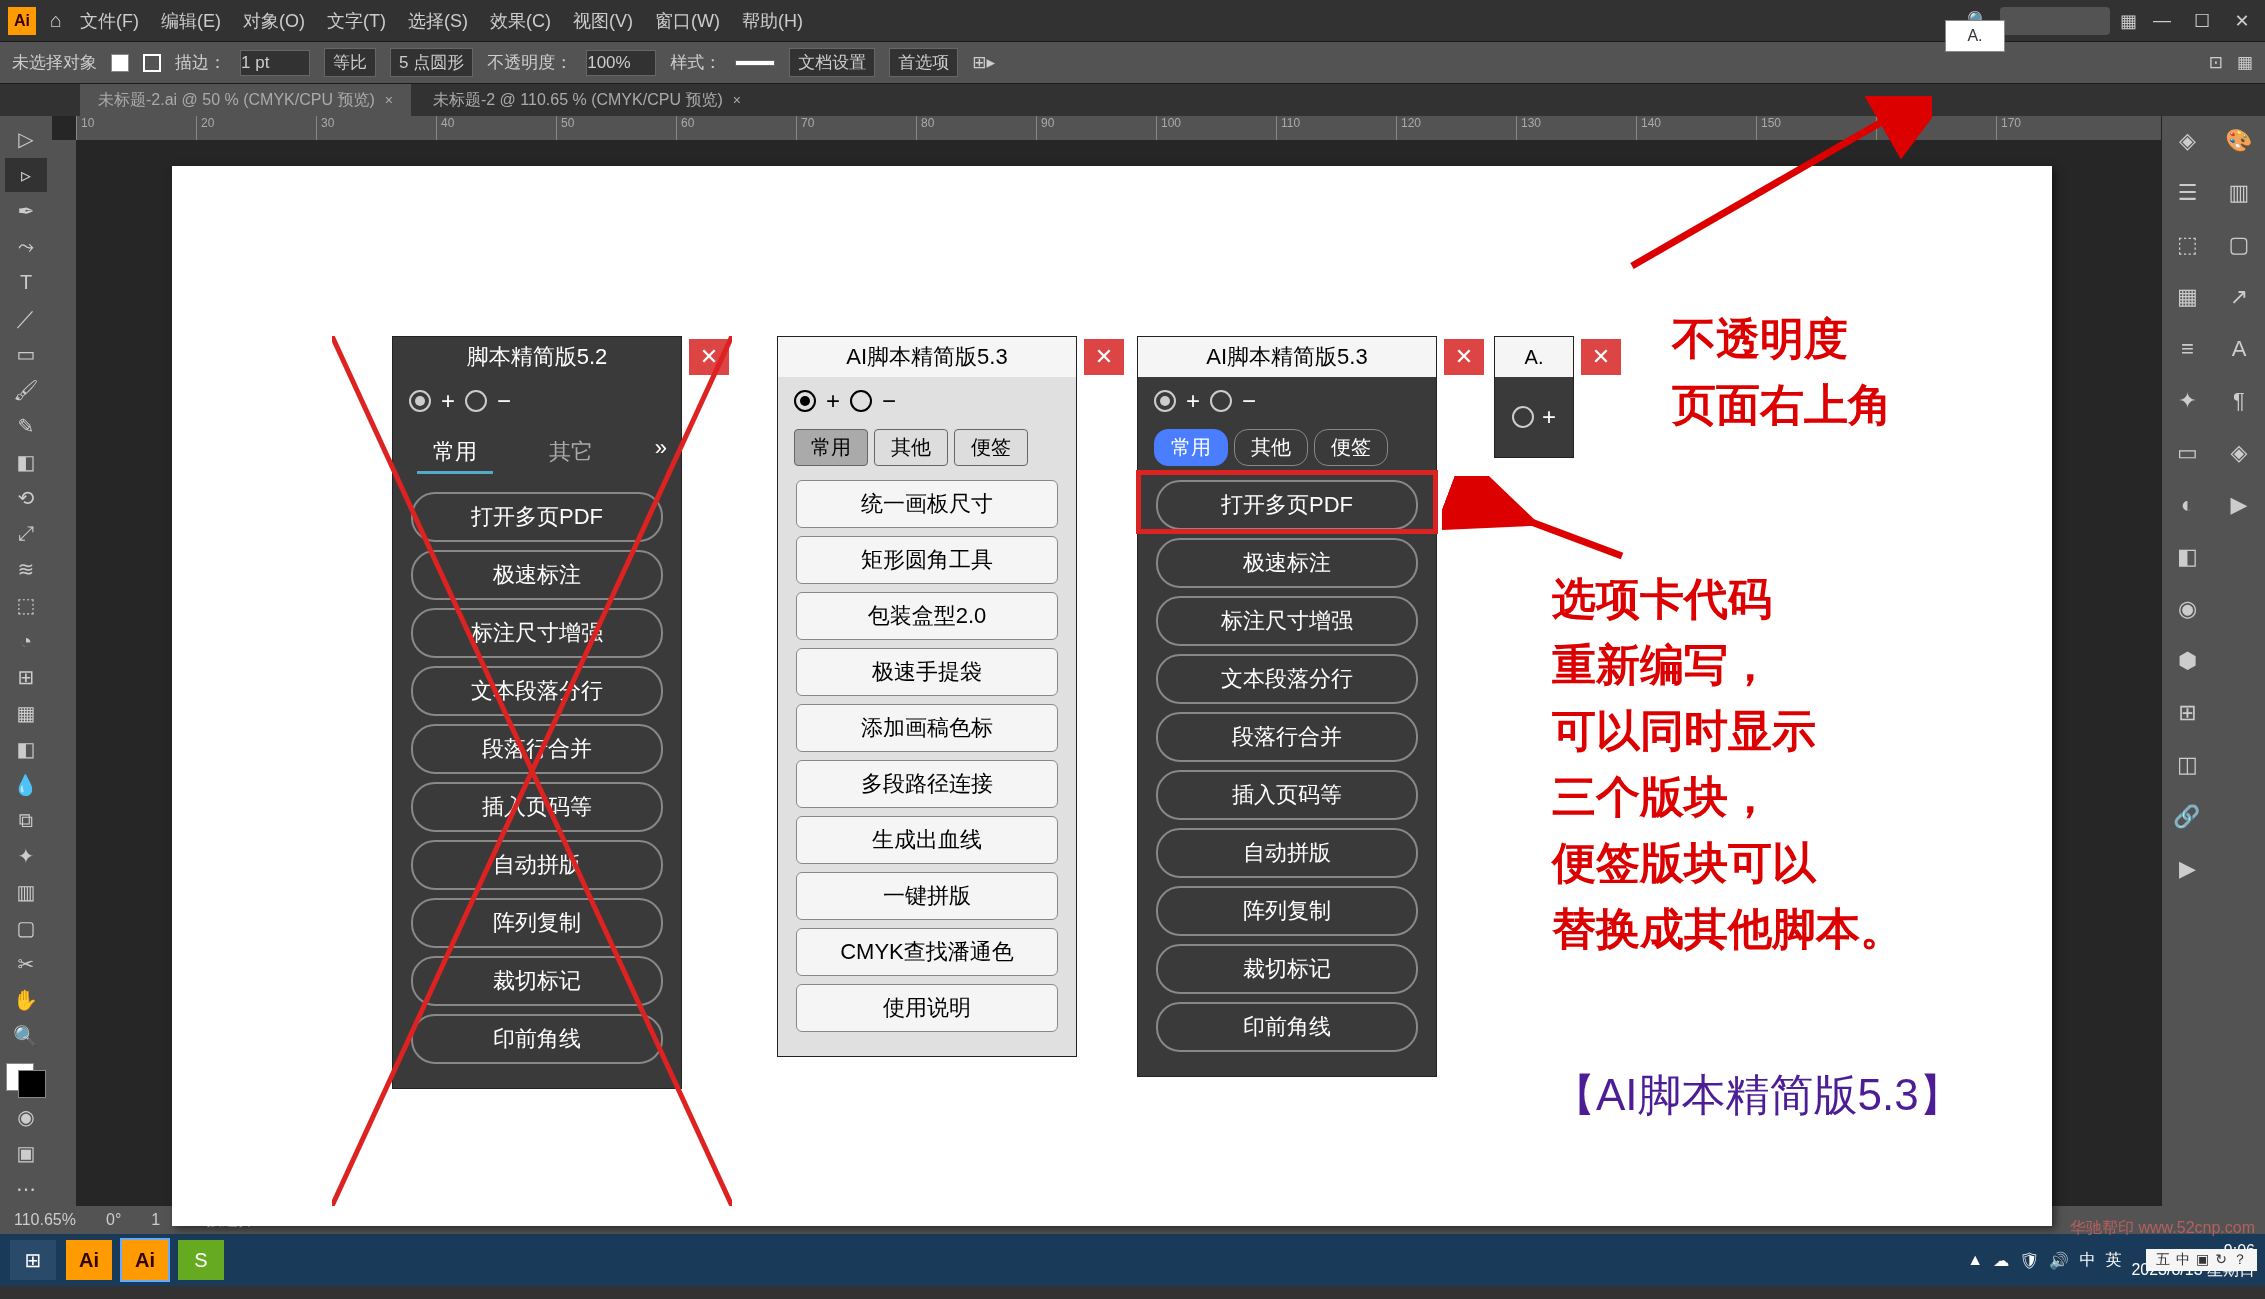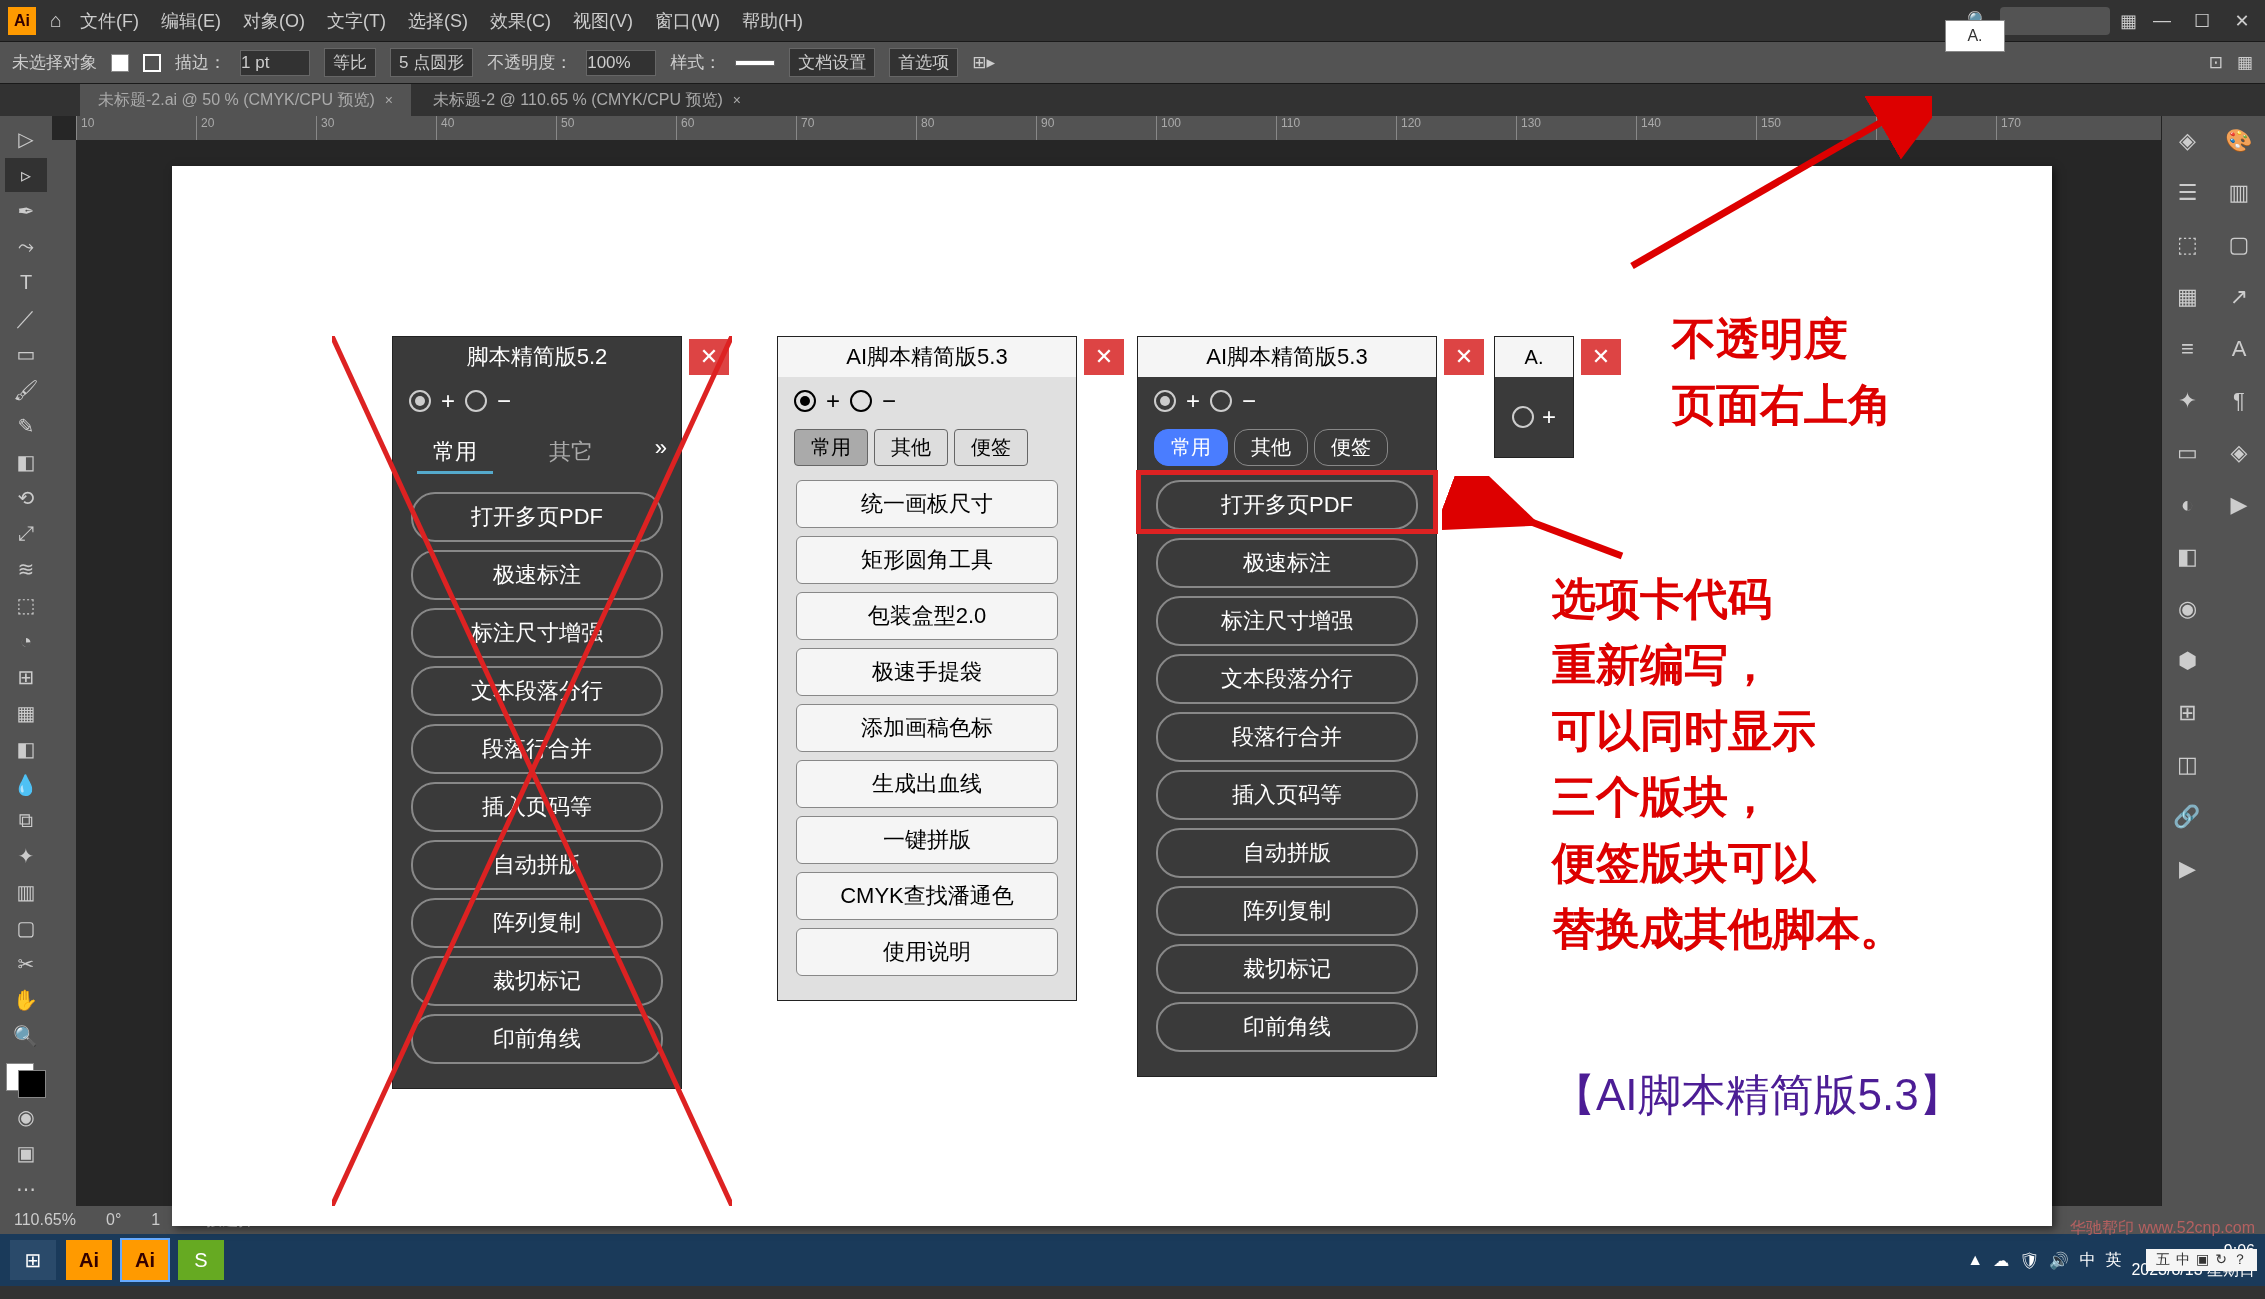--- a/index.html
+++ b/index.html
@@ -261,20 +261,21 @@
             <span class="ptab act">常用</span>
             <span class="ptab">其他</span>
             <span class="ptab">便签</span>
           </div>
           <div class="pbtns">
             <div class="pbtn">统一画板尺寸</div>
             <div class="pbtn">矩形圆角工具</div>
             <div class="pbtn">包装盒型2.0</div>
             <div class="pbtn">极速手提袋</div>
             <div class="pbtn">添加画稿色标</div>
+            <div class="pbtn">多段路径连接</div>
             <div class="pbtn">生成出血线</div>
             <div class="pbtn">一键拼版</div>
             <div class="pbtn">CMYK查找潘通色</div>
             <div class="pbtn">使用说明</div>
           </div>
         </div>
       </div>
 
       <div class="panel dark p53d">
         <div class="phead" style="background:#f5f5f5;color:#000">

